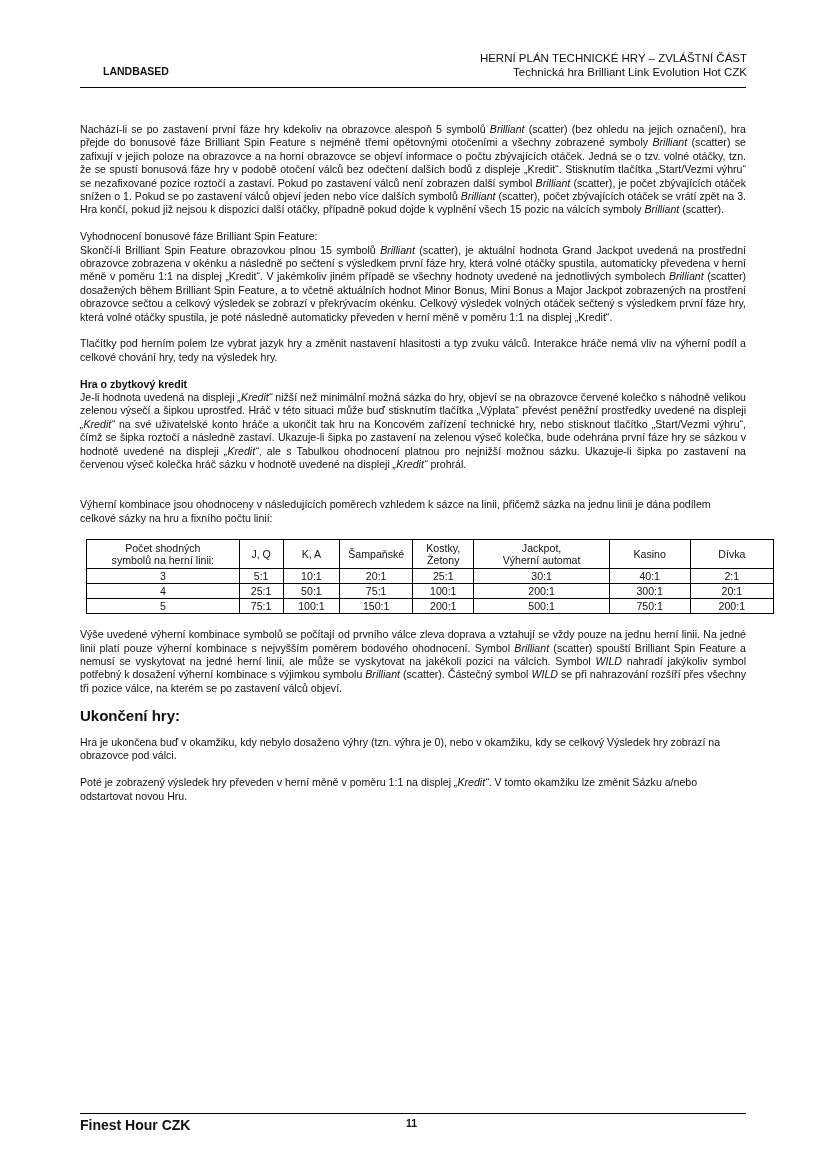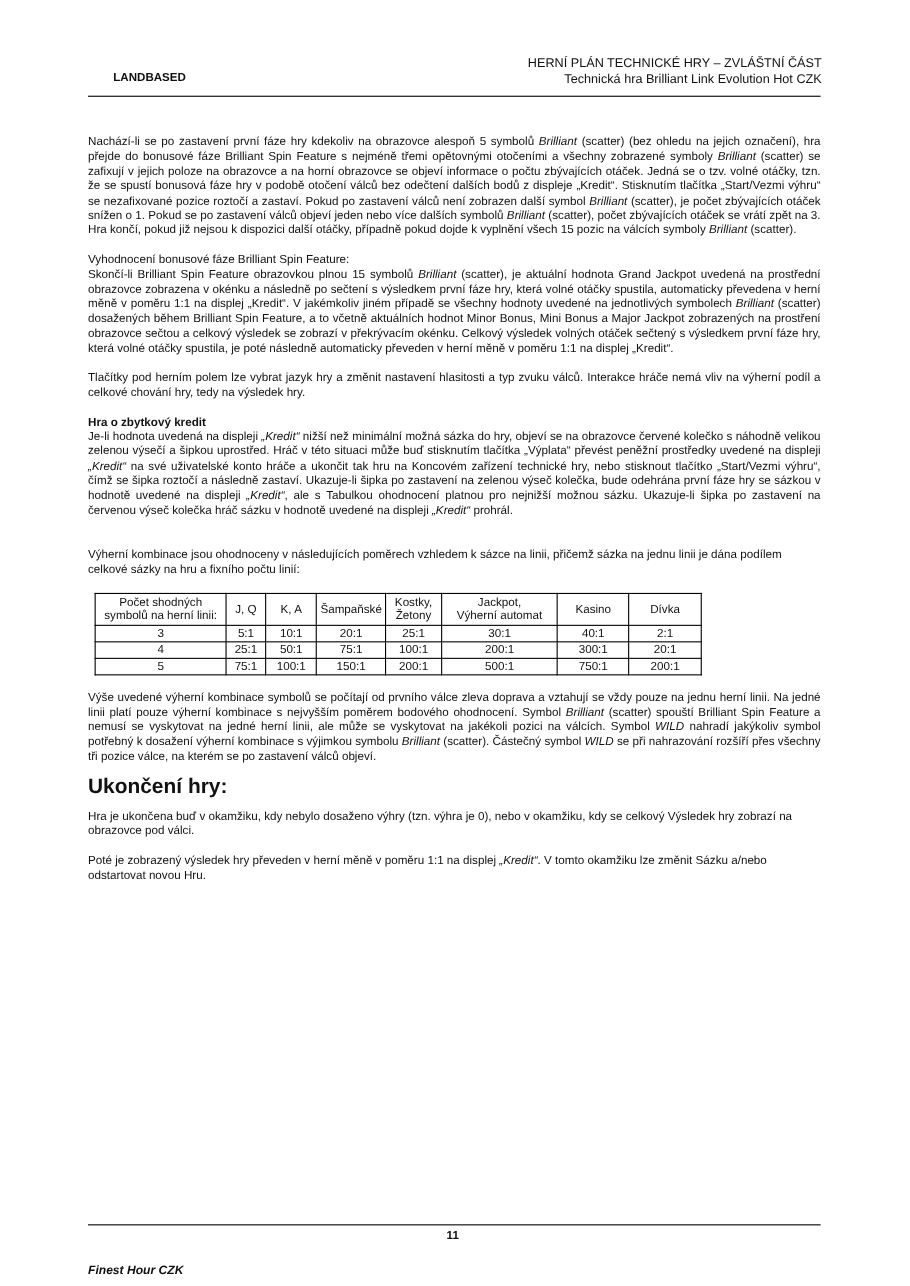--- a/index.html
+++ b/index.html
@@ -9,29 +9,29 @@
 
   .hdr-left { position: absolute; left: 80px; top: 65px; font-size: 10.5px; font-weight: bold; margin-left: 23px; }
   .hdr-right { position: absolute; right: 80px; top: 51px; text-align: right; font-size: 11.5px; font-weight: normal; line-height: 14px; }
   .hdr-rule { position: absolute; left: 80px; width: 666px; top: 87px; height: 0; border-top: 1px solid #000; }
 
   .body { position: absolute; left: 80px; top: 123px; width: 666px; font-size: 10.6px; line-height: 13.4px; }
   .body p { margin: 0 0 13.4px 0; text-align: justify; }
   .body p.left { text-align: left; }
   .body i { font-style: italic; }
   .subhead { font-weight: bold; margin: 0; }
-  .h2 { font-size: 19px; font-weight: bold; margin: 4px 0 14px 0; }
+  .h2 { font-size: 15px; font-weight: bold; margin: 4px 0 14px 0; }
 
-  table.pay { border-collapse: collapse; margin: 14px 0 14px 6px; width: 552px; font-size: 10.6px; }
+  table.pay { border-collapse: collapse; margin: 14px 0 14px 6px; width: 688px; font-size: 10.6px; }
   table.pay th, table.pay td { border: 1px solid #000; text-align: center; padding: 0 2px; font-weight: normal; }
   table.pay th { height: 28px; line-height: 12px; }
   table.pay td { height: 14px; line-height: 13px; }
 
   .ftr-rule { position: absolute; left: 80px; width: 666px; top: 1113px; height: 0; border-top: 1px solid #000; }
-  .ftr-left { position: absolute; left: 80px; top: 1149px; font-size: 11px; font-weight: bold; font-style: italic; }
+  .ftr-left { position: absolute; left: 80px; top: 1117px; font-size: 14px; font-weight: bold; }
   .ftr-page { position: absolute; left: 406px; top: 1117px; font-size: 10.5px; font-weight: bold; }
 </style>
 </head>
 <body>
 
 <div class="page">
 
   <div class="hdr-left">LANDBASED</div>
   <div class="hdr-right">
     <div>HERNÍ PLÁN TECHNICKÉ HRY – ZVLÁŠTNÍ ČÁST</div>

